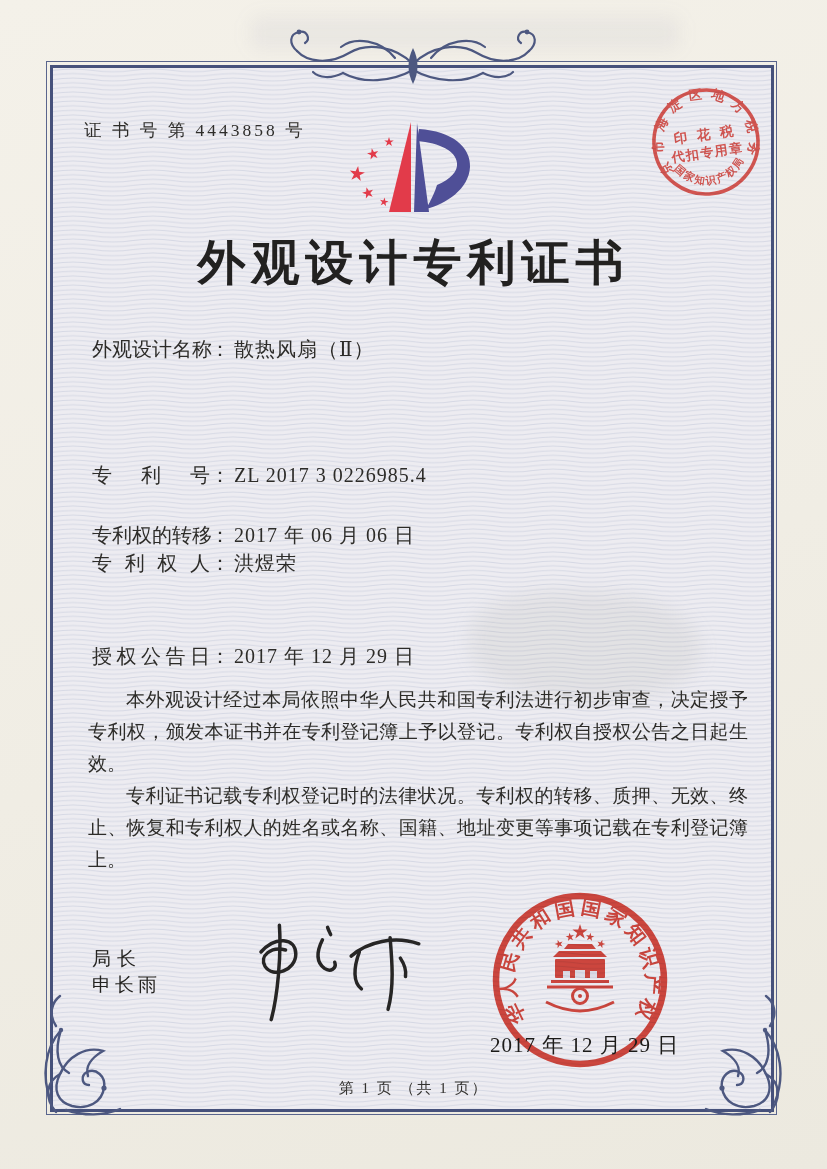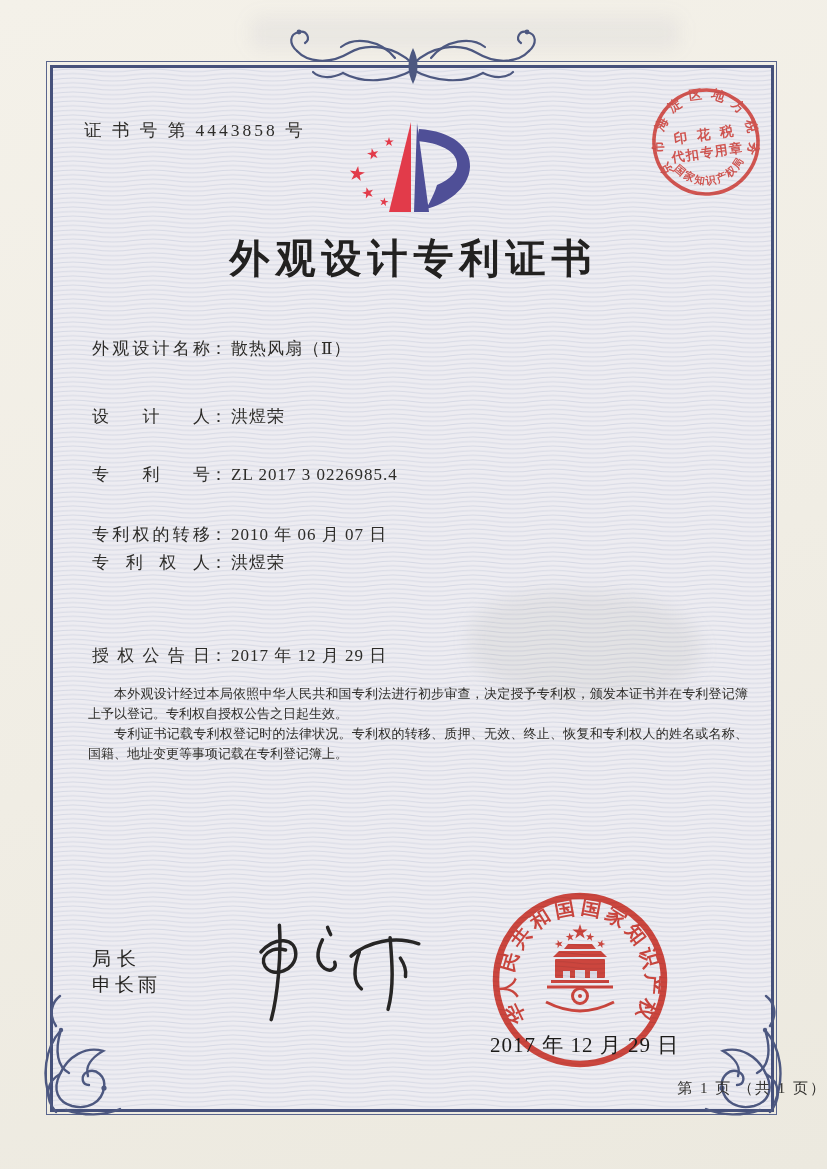--- a/index.html
+++ b/index.html
@@ -22,44 +22,44 @@
   .decor-svg{position:absolute;left:0;top:0;width:827px;height:1169px;pointer-events:none;}
   
   .smudge{position:absolute;filter:blur(9px);pointer-events:none;}
   .smudge-top{left:250px;top:16px;width:430px;height:34px;background:rgba(110,120,150,.07);border-radius:10px;}
   .smudge-mid{left:470px;top:592px;width:230px;height:110px;background:rgba(140,135,120,.10);border-radius:38% 50% 45% 52%;}
   
   .cert-no{position:absolute;left:84px;top:118px;font-size:17.5px;letter-spacing:3px;color:#2e2d2a;}
   .logo-svg{position:absolute;left:340px;top:116px;}
   .title{
     position:absolute;left:0;right:0;top:231px;margin:0;text-align:center;
-    font-size:40px;font-weight:bold;letter-spacing:6px;color:#222120;
-  }
-  .field-row{position:absolute;left:92px;font-size:17px;line-height:26px;white-space:nowrap;text-decoration:underline;}
+    font-size:48px;font-weight:bold;letter-spacing:6px;color:#222120;
+  }
+  .field-row{position:absolute;left:92px;font-size:20px;line-height:26px;white-space:nowrap;text-decoration:underline;}
   .field-label{display:inline-block;width:118px;text-align:justify;text-align-last:justify;}
   .field-colon{display:inline-block;}
   .field-value{display:inline-block;margin-left:4px;letter-spacing:1px;}
   .row-0{top:336px}.row-1{top:404px}.row-2{top:462px}.row-3{top:522px}.row-4{top:550px}.row-5{top:643px}
   .body-text{position:absolute;left:88px;top:684px;width:660px;}
   .body-text p{
-    margin:0;font-size:13px;line-height:20px;text-align:justify;
+    margin:0;font-size:19px;line-height:32px;text-align:justify;
     text-indent:2em;color:#2d2c29;
   }
   .signer{position:absolute;left:92px;top:946px;font-size:19px;color:#242320;}
   .signer-title{letter-spacing:6px;display:block;}
   .signer-name{letter-spacing:4px;display:block;}
   .signature-svg{position:absolute;left:222px;top:920px;}
   .seal-svg{position:absolute;left:480px;top:880px;mix-blend-mode:multiply;opacity:.92;}
   .seal-date{
     position:absolute;left:490px;top:1031px;font-size:21px;color:#1c1b19;
     letter-spacing:1px;white-space:nowrap;
   }
   .stamp-svg{position:absolute;left:645px;top:81px;mix-blend-mode:multiply;opacity:.9;}
   .page-footer{
-    position:absolute;left:0;right:0;top:1079px;text-align:right;
+    position:absolute;left:0;right:0;top:1079px;text-align:center;
     font-size:15px;letter-spacing:2px;color:#33322f;
   }
   .seal-ring-text{font-family:"Liberation Sans","DejaVu Sans",sans-serif;font-weight:bold;}
   .stamp-text{font-family:"Liberation Sans","DejaVu Sans",sans-serif;font-weight:bold;}
 </style>
 </head>
 <body>
 
 <div id="page">
 
@@ -140,28 +140,25 @@
         <textPath href="#taxArcBottom" startOffset="50%" text-anchor="middle">国家知识产权局</textPath>
       </text>
     </g>
   </svg>
 
   <h1 class="title">外观设计专利证书</h1>
 
   <div class="field-row row-0">
     <span class="field-label">外观设计名称</span><span class="field-colon">：</span><span class="field-value">散热风扇（Ⅱ）</span>
   </div>
-  <div class="field-row row-1">
-    <span class="field-label">设计人</span><span class="field-colon">：</span><span class="field-value">洪煜荣</span>
-  </div>
   <div class="field-row row-2">
     <span class="field-label">专利号</span><span class="field-colon">：</span><span class="field-value">ZL 2017 3 0226985.4</span>
   </div>
   <div class="field-row row-3">
-    <span class="field-label">专利权的转移</span><span class="field-colon">：</span><span class="field-value">2010 年 06 月 07 日</span>
+    <span class="field-label">专利权的转移</span><span class="field-colon">：</span><span class="field-value">2017 年 06 月 06 日</span>
   </div>
   <div class="field-row row-4">
     <span class="field-label">专利权人</span><span class="field-colon">：</span><span class="field-value">洪煜荣</span>
   </div>
   <div class="field-row row-5">
     <span class="field-label">授权公告日</span><span class="field-colon">：</span><span class="field-value">2017 年 12 月 29 日</span>
   </div>
 
   <div class="body-text">
     <p>本外观设计经过本局依照中华人民共和国专利法进行初步审查，决定授予专利权，颁发本证书并在专利登记簿上予以登记。专利权自授权公告之日起生效。</p>

